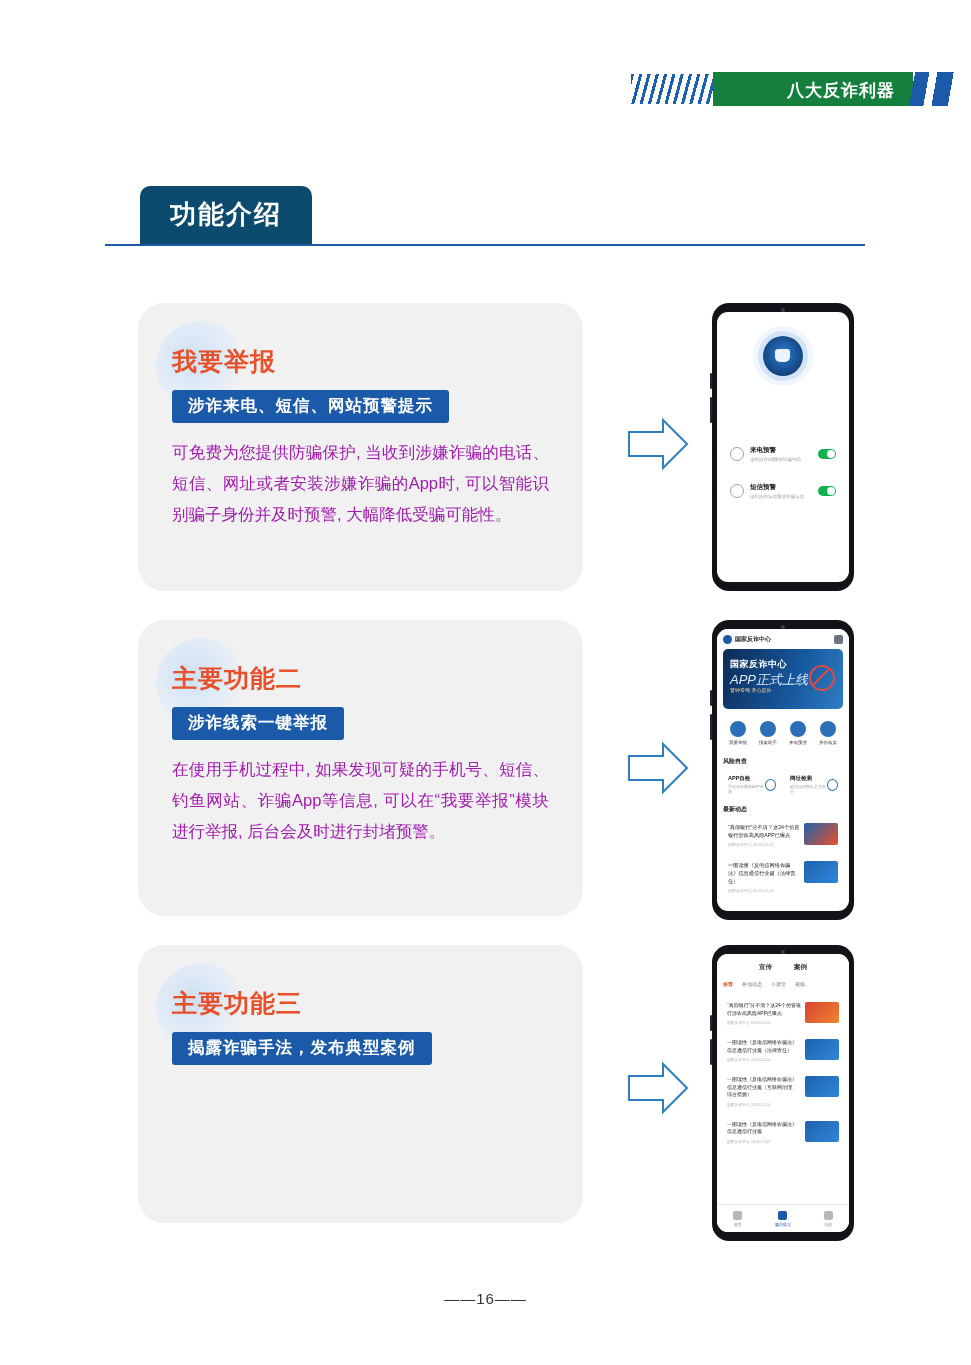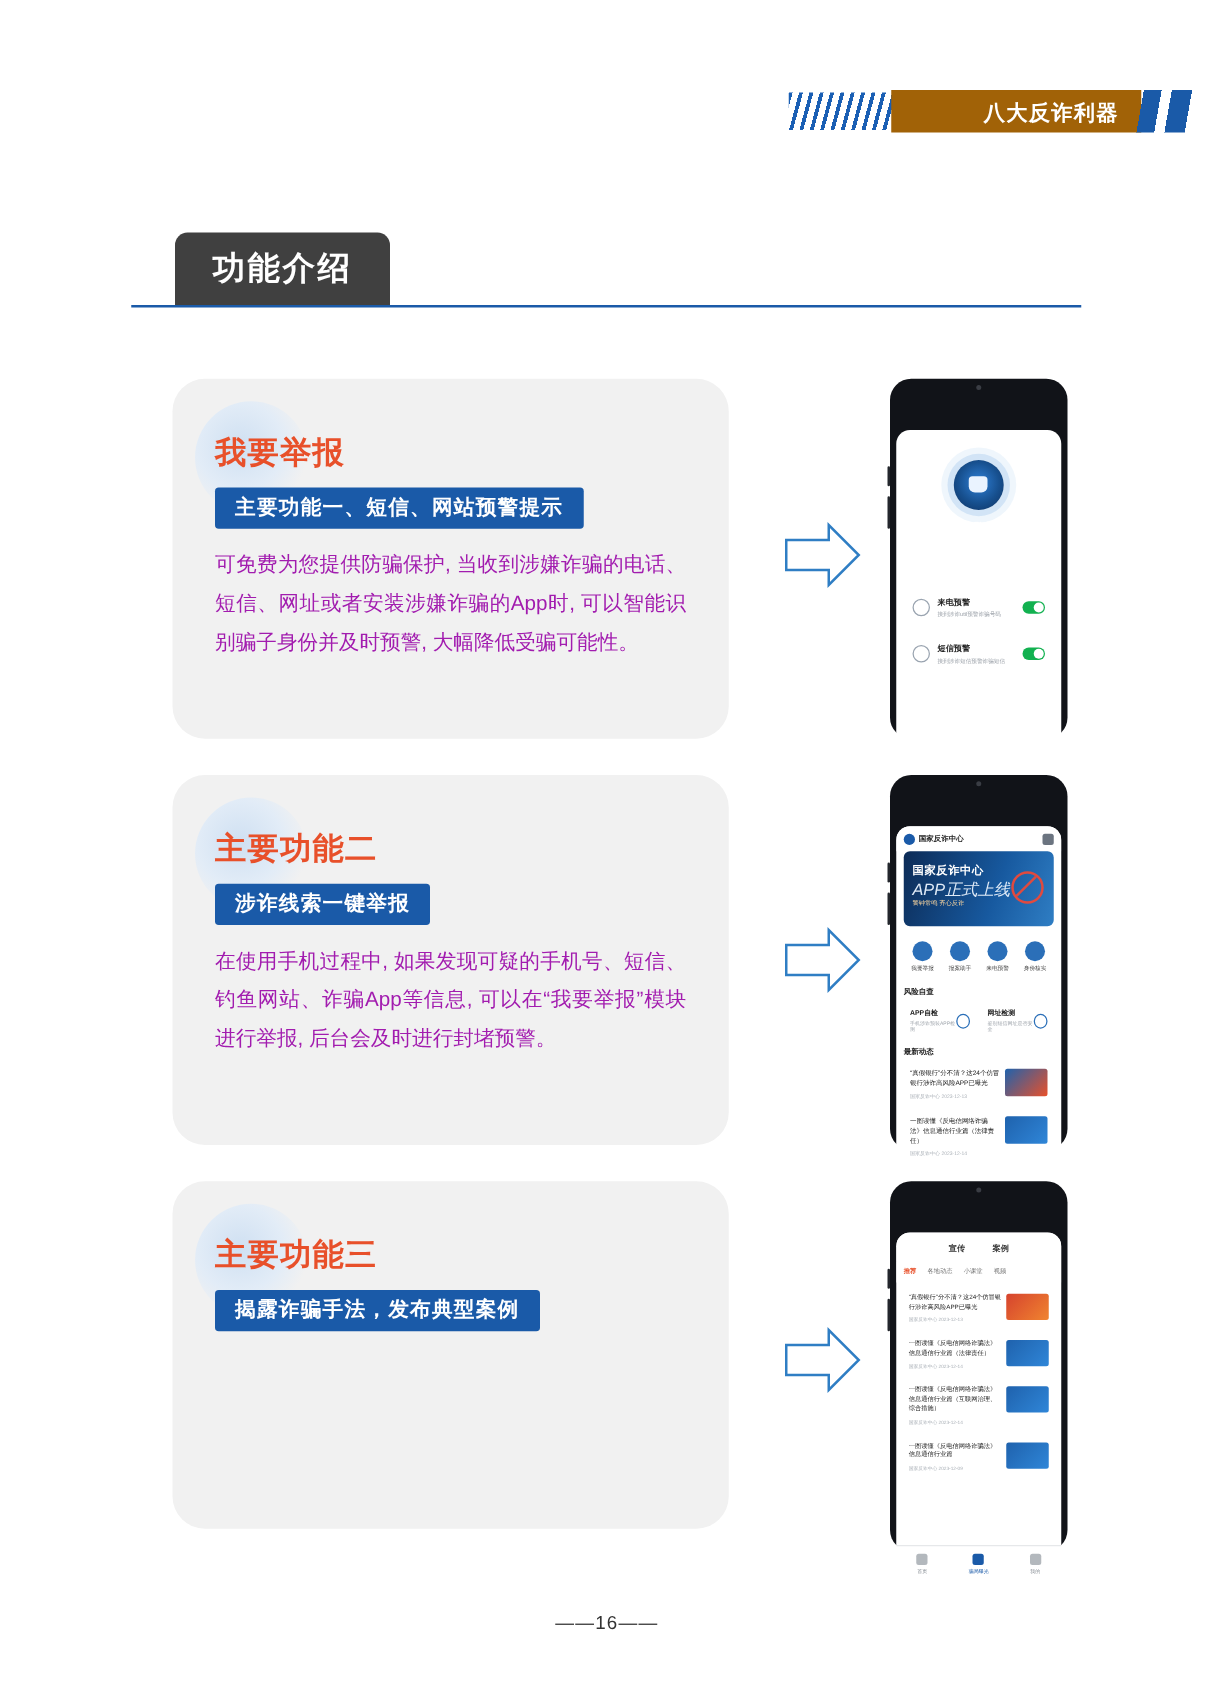--- a/index.html
+++ b/index.html
@@ -15,39 +15,39 @@
   
   .header{
     position:absolute;top:68px;right:0;width:340px;height:44px;
   }
   .hdr-stripes{
     position:absolute;left:0;top:6px;width:84px;height:30px;
     background:repeating-linear-gradient(105deg,#1a5fb4 0 3px,#ffffff 3px 8px);
   }
   .hdr-bar{
     position:absolute;left:82px;top:4px;width:200px;height:34px;
-    background:#a16207;
+    background:#15803d;
   }
   .hdr-bar-title{
     position:absolute;right:18px;top:7px;
     color:#fff;font-size:17px;font-weight:bold;letter-spacing:1px;
     white-space:nowrap;
   }
   .hdr-arrow{
     position:absolute;left:276px;top:4px;width:54px;height:34px;
     background:
       linear-gradient(100deg,transparent 0 8px,#1a5aa8 8px 22px,transparent 22px 30px),
       linear-gradient(100deg,transparent 0 30px,#1a5aa8 30px 46px,transparent 46px);
   }
 
   
   .sec-title-wrap{position:absolute;left:105px;top:186px;width:760px;}
   .sec-title{
     display:inline-block;
-    background:#404040;color:#fff;
+    background:#0c4a6e;color:#fff;
     font-size:26px;font-weight:bold;letter-spacing:2px;
     padding:11px 30px 12px 30px;
     border-radius:10px 10px 0 0;
     margin-left:35px;
   }
   .sec-rule{
     border-top:2px solid #1a5aa8;
     margin-top:0;width:760px;
   }
 
@@ -97,21 +97,21 @@
     background:#111318;
     border-radius:17px;
     padding:9px 5px 9px 5px;
     box-sizing:border-box;
   }
   .phone .notch{
     position:absolute;left:50%;top:5px;transform:translateX(-50%);
     width:4px;height:4px;border-radius:50%;background:#3a3d44;
   }
   .phone .screen{
-    width:132px;background:#fff;border-radius:11px;overflow:hidden;position:relative;margin-top:32px;
+    width:132px;background:#fff;border-radius:11px;overflow:hidden;position:relative;
   }
   .phone .sidebtn{
     position:absolute;left:-2px;width:2px;background:#23262c;border-radius:2px;
   }
 
   
   .s1{background:linear-gradient(180deg,#0d2a52 0%,#12498c 38%,#f2f5f9 38%,#f2f5f9 100%);}
   .s1-top{height:118px;position:relative;}
   .s1-nav{display:flex;align-items:center;justify-content:space-between;padding:7px 7px 0 7px;}
   .s1-nav span{color:#fff;font-size:6px;}
@@ -217,21 +217,21 @@
 
 <div class="sec-title-wrap">
   <div class="sec-title">功能介绍</div>
   <div class="sec-rule"></div>
 </div>
 
 <div class="row" style="top:303px;height:290px;">
   <div class="card" style="top:0;height:288px;">
     <div class="glow"></div>
     <h3>我要举报</h3>
-    <div class="tag">主要功能一、短信、网站预警提示</div>
+    <div class="tag">涉诈来电、短信、网站预警提示</div>
     <p>可免费为您提供防骗保护, 当收到涉嫌诈骗的电话、短信、网址或者安装涉嫌诈骗的App时, 可以智能识别骗子身份并及时预警, 大幅降低受骗可能性。</p>
   </div>
 
   <div class="arrow" style="left:625px;top:113px;">
     <svg width="66" height="56" viewBox="0 0 66 56">
       <path d="M4 16 H38 V4 L62 28 L38 52 V40 H4 Z" fill="#ffffff" stroke="#2f7ec4" stroke-width="2"></path>
     </svg>
   </div>
 
   <div class="phone" style="top:0;height:288px;">

